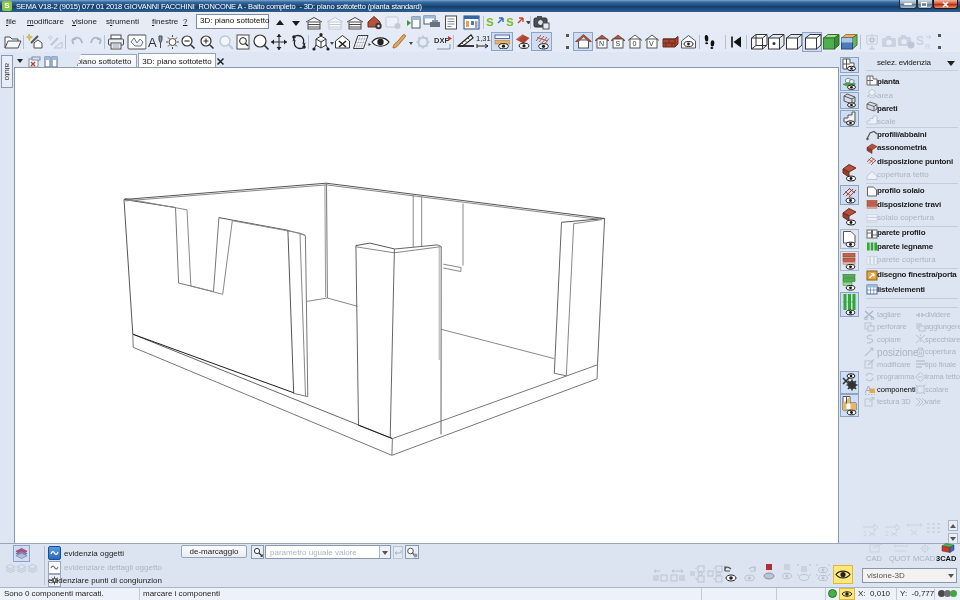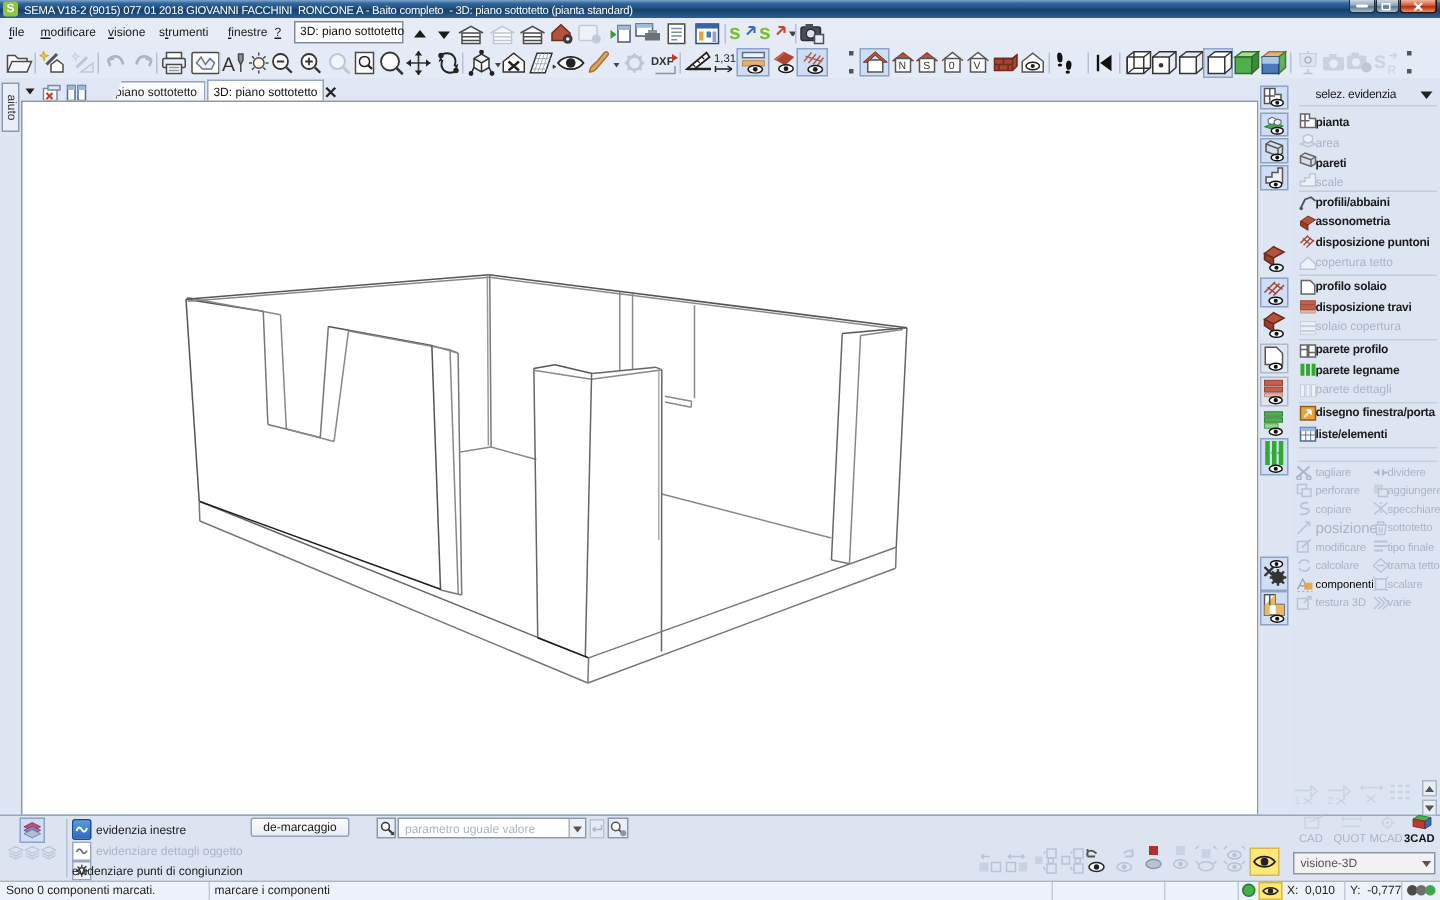--- a/index.html
+++ b/index.html
@@ -624,21 +624,21 @@
       <rect x="1" y="1.5" width="2.6" height="8" fill="#2faa2f"></rect>
       <rect x="4.7" y="1.5" width="2.6" height="8" fill="#2faa2f"></rect>
       <rect x="8.4" y="1.5" width="2.6" height="8" fill="#2faa2f"></rect>
     </svg>
 <div class="ri" style="font-weight:bold;letter-spacing:-0.2px;left:877px;top:242px">parete legname</div>
 <svg class="ic" style="left:866px;top:255px" width="12" height="11" viewBox="0 0 12 11">
       <rect x="1" y="1.5" width="2.6" height="8" fill="#eef2f8" stroke="#bcc7d6" stroke-width="0.5"></rect>
       <rect x="4.7" y="1.5" width="2.6" height="8" fill="#eef2f8" stroke="#bcc7d6" stroke-width="0.5"></rect>
       <rect x="8.4" y="1.5" width="2.6" height="8" fill="#eef2f8" stroke="#bcc7d6" stroke-width="0.5"></rect>
     </svg>
-<div class="ri rg" style="left:877px;top:255px">parete dettagli</div>
+<div class="ri rg" style="left:877px;top:255px">parete copertura</div>
 <div class="hsep" style="top:268px"></div>
 <svg class="ic" style="left:866px;top:270px" width="12" height="11" viewBox="0 0 12 11">
       <rect x="1" y="1" width="10" height="9" fill="#e8a33a" stroke="#8a6020"></rect>
       <path d="M3.5 8 L8 3.5 M8 3.5 L8 6.5 M8 3.5 L5 3.5" stroke="#fff" stroke-width="1.2"></path>
     </svg>
 <div class="ri" style="font-weight:bold;letter-spacing:-0.2px;left:877px;top:270px">disegno finestra/porta</div>
 <svg class="ic" style="left:866px;top:284px" width="12" height="11" viewBox="0 0 12 11">
       <rect x="1" y="1" width="10" height="9" fill="#fff" stroke="#4a6a9a"></rect>
       <rect x="1" y="1" width="10" height="2.5" fill="#9db8d8"></rect>
       <path d="M1 6 L11 6 M4.5 3.5 L4.5 10 M7.8 3.5 L7.8 10" stroke="#4a6a9a" stroke-width="0.6"></path>
@@ -676,34 +676,34 @@
       <path d="M5.5 0.5 L5.5 9.5" stroke="#b8c3d3" stroke-dasharray="1.5 1.5"></path>
     </svg>
 <div class="ri rg" style="font-size:7.5px;letter-spacing:-0.1px;left:925px;top:335px">specchiare</div>
 <svg class="ic" style="left:864px;top:347px" width="11" height="10" viewBox="0 0 11 10">
       <path d="M1 9 L9 1 M9 1 L9 4 M9 1 L6 1" stroke="#b8c3d3" stroke-width="1.1"></path>
     </svg>
 <div class="ri rg" style="font-size:10px;letter-spacing:-0.1px;left:877px;top:347px">posizione</div>
 <svg class="ic" style="left:915px;top:347px" width="11" height="10" viewBox="0 0 11 10">
       <path d="M2 3 L9 3 L8 9.5 L3 9.5 Z M3.5 3 L3.5 1 L7.5 1 L7.5 3 M4.5 4.5 L4.8 8 M6.5 4.5 L6.2 8" fill="none" stroke="#b8c3d3"></path>
     </svg>
-<div class="ri rg" style="font-size:7.5px;letter-spacing:-0.1px;left:925px;top:347px">sottotetto</div>
+<div class="ri rg" style="font-size:7.5px;letter-spacing:-0.1px;left:925px;top:347px">copertura</div>
 <svg class="ic" style="left:864px;top:359px" width="11" height="10" viewBox="0 0 11 10">
       <rect x="1" y="2" width="7" height="7" fill="none" stroke="#b8c3d3"></rect>
       <path d="M4 6 L10 0.5" stroke="#b8c3d3" stroke-width="1.2"></path>
     </svg>
 <div class="ri rg" style="font-size:7.5px;letter-spacing:-0.1px;left:877px;top:360px">modificare</div>
 <svg class="ic" style="left:915px;top:359px" width="11" height="10" viewBox="0 0 11 10">
       <path d="M1 2 L10 2 M1 5 L10 5 M1 8 L7 8" stroke="#b8c3d3" stroke-width="1.3"></path>
     </svg>
 <div class="ri rg" style="font-size:7.5px;letter-spacing:-0.1px;left:925px;top:360px">tipo finale</div>
 <svg class="ic" style="left:864px;top:372px" width="11" height="10" viewBox="0 0 11 10">
       <path d="M9 3 C7 0.5 3 0.5 2 4 M2 7 C4 9.5 8 9.5 9 6" fill="none" stroke="#b8c3d3" stroke-width="1.2"></path>
     </svg>
-<div class="ri rg" style="font-size:7.5px;letter-spacing:-0.1px;left:877px;top:372px">calcolare</div>
+<div class="ri rg" style="font-size:7.5px;letter-spacing:-0.1px;left:877px;top:372px">programma</div>
 <svg class="ic" style="left:915px;top:372px" width="11" height="10" viewBox="0 0 11 10">
       <path d="M5.5 0.5 L10.5 5 L5.5 9.5 L0.5 5 Z" fill="none" stroke="#b8c3d3"></path>
       <path d="M3 5 L8 5" stroke="#b8c3d3"></path>
     </svg>
 <div class="ri rg" style="font-size:7.5px;letter-spacing:-0.1px;left:925px;top:372px">trama tetto</div>
 <svg class="ic" style="left:864px;top:385px" width="12" height="10" viewBox="0 0 12 10">
       <path d="M1 8 L4.5 1 L8 8 M2.5 5.5 L6.5 5.5" fill="none" stroke="#9aa5b5" stroke-width="0.9"></path>
       <rect x="5.5" y="3.5" width="5.5" height="4.5" fill="#e8a33a" opacity="0.9"></rect>
       <path d="M1 9.5 L11 9.5" stroke="#9aa5b5" stroke-width="0.7" stroke-dasharray="1.5 1.5"></path>
     </svg>
@@ -741,34 +741,34 @@
     </svg>
 <svg class="ic" style="left:27px;top:563px" width="11" height="11" viewBox="0 0 12 12">
       <path d="M1 4 L6 1.5 L11 4 L6 6.5 Z M1 6 L6 8.5 L11 6 M1 8 L6 10.5 L11 8" fill="none" stroke="#bcc7d6"></path>
     </svg>
 <div class="ab" style="left:44px;top:546px;width:1px;height:39px;background:#b6c2d4"></div>
 
 <div class="ab" style="left:48px;top:546px;width:13px;height:14px;background:linear-gradient(#5a9ae0,#2a6ac0);border:1px solid #1a4a90;border-radius:2px"></div>
 <svg class="ic" style="left:50px;top:549px" width="9" height="8" viewBox="0 0 9 8">
       <path d="M1 5 C2 2 3.5 2 4.5 4 C5.5 6 7 6 8 3" fill="none" stroke="#fff" stroke-width="1.3"></path>
     </svg>
-<div class="ri" style="left:64px;top:549px;font-size:8px">evidenzia inestre</div>
+<div class="ri" style="left:64px;top:549px;font-size:8px">evidenzia oggetti</div>
 <div class="ab" style="left:48px;top:561px;width:13px;height:13px;background:#fff;border:1px solid #9aa6ba"></div>
 <svg class="ic" style="left:50px;top:564px" width="9" height="7" viewBox="0 0 9 7">
       <path d="M1 4 C2 1.5 3.5 1.5 4.5 3.5 C5.5 5.5 7 5.5 8 3" fill="none" stroke="#6a7585" stroke-width="1.2"></path>
     </svg>
 <div class="ri rg" style="left:64px;top:563px;font-size:8px">evidenziare dettagli oggetto</div>
 <div class="ab" style="left:48px;top:574px;width:13px;height:13px;background:#eef2f8;border:1px solid #9aa6ba"></div>
 <svg class="ic" style="left:50px;top:576px" width="9" height="9" viewBox="0 0 9 9">
       <circle cx="4.5" cy="4.5" r="2" fill="none" stroke="#444" stroke-width="1"></circle>
       <path d="M4.5 0.5 L4.5 2 M4.5 7 L4.5 8.5 M0.5 4.5 L2 4.5 M7 4.5 L8.5 4.5 M1.7 1.7 L2.8 2.8 M7.3 1.7 L6.2 2.8 M1.7 7.3 L2.8 6.2 M7.3 7.3 L6.2 6.2" stroke="#444"></path>
     </svg>
 <div class="ri" style="left:48px;top:576px;font-size:8px">evidenziare punti di congiunzion</div>
 
-<div class="ab" style="left:167px;top:545px;width:66px;height:13px;background:linear-gradient(#fdfdfe,#e8ecf3);border:1px solid #98a5b8;border-radius:2px;font-size:8px;color:#1a1a1a;text-align:center;line-height:12px">de-marcaggio</div>
+<div class="ab" style="left:181px;top:545px;width:66px;height:13px;background:linear-gradient(#fdfdfe,#e8ecf3);border:1px solid #98a5b8;border-radius:2px;font-size:8px;color:#1a1a1a;text-align:center;line-height:12px">de-marcaggio</div>
 
 <div class="ab" style="left:251px;top:545px;width:13px;height:14px;background:#e8edf6;border:1px solid #8a98ac"></div>
 <svg class="ic" style="left:253px;top:547px" width="10" height="10" viewBox="0 0 10 10">
       <circle cx="4" cy="4" r="2.6" fill="#fff" stroke="#333"></circle>
       <path d="M6 6 L9 9" stroke="#333" stroke-width="1.3"></path>
       <path d="M7.5 9.5 L9.5 9.5 L9.5 7.5" stroke="#333" stroke-width="0.8" fill="none"></path>
     </svg>
 <div class="ab" style="left:265px;top:545px;width:126px;height:14px;background:#fff;border:1px solid #8a98ac"></div>
 <div class="ri rg" style="left:270px;top:548px;font-size:8px">parametro uguale valore</div>
 <div class="ab" style="left:379px;top:546px;width:11px;height:12px;background:#eef1f7;border-left:1px solid #aab6c6"></div>

